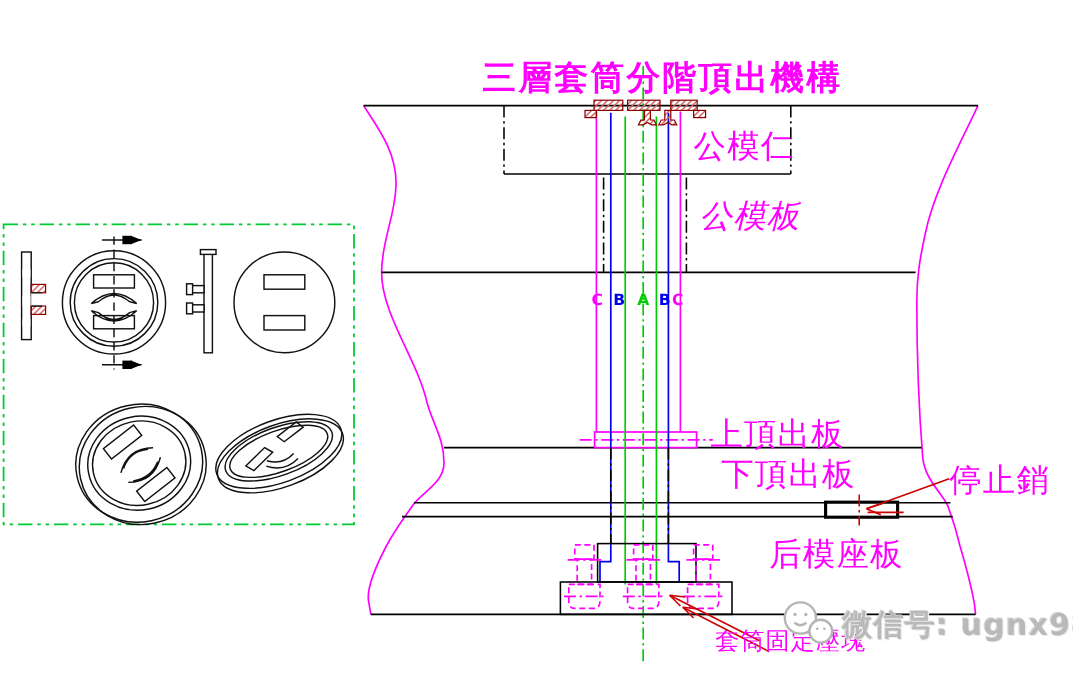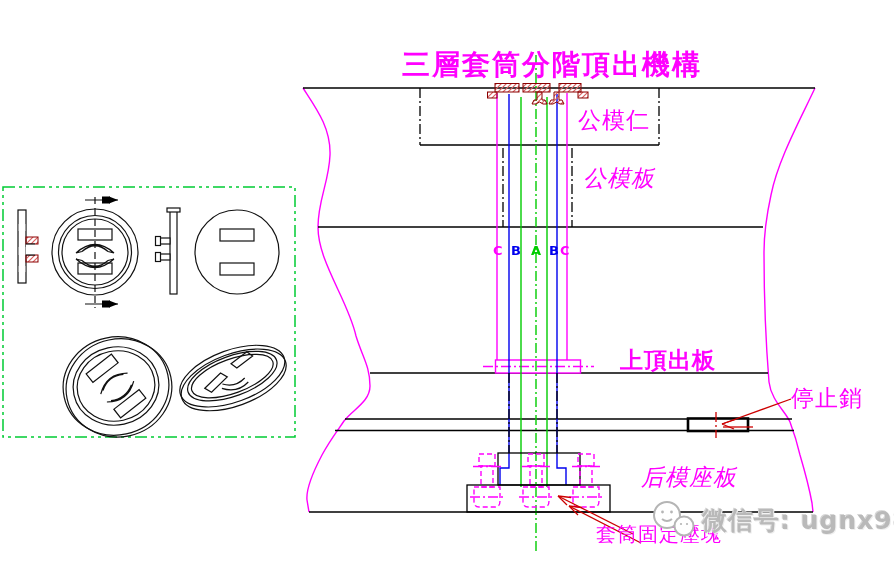--- a/index.html
+++ b/index.html
@@ -1,19 +1,19 @@
 <!DOCTYPE html>
 <html style="--c-magenta: #FF00FF; --c-blue: #0000EE; --c-green: #00CC00; --c-green_box: #00CC33; --c-red: #CC0000; --c-black: #000000; --c-watermark_gray: #B9B9B9;"><head>
 <meta charset="utf-8">
 <style>
   html,body{margin:0;padding:0;background:#fff;width:894px;height:563px;overflow:hidden;
             font-family:"DejaVu Sans",sans-serif;}
   #stage{position:relative;width:834px;height:563px;background:#fff;padding-left:23px;}
   #cad{position:absolute;left:0;top:0;}
-  .lbl{position:absolute;color:var(--c-magenta,#FF00FF);font-size:23px;line-height:1.1;
+  .lbl{position:absolute;color:var(--c-magenta,#FF00FF);font-size:27px;line-height:1.1;
        white-space:nowrap;letter-spacing:1px;}
   .title{position:absolute;color:var(--c-magenta,#FF00FF);font-size:28px;font-weight:bold;
          letter-spacing:2px;white-space:nowrap;}
   .mark{position:absolute;font-size:13px;font-weight:bold;white-space:nowrap;}
   .mk-m{color:var(--c-magenta,#FF00FF);} .mk-b{color:var(--c-blue,#0000EE);}
   .mk-g{color:var(--c-green,#00BB00);}
   .wm{position:absolute;left:650px;top:499px;display:flex;align-items:center;gap:4px;}
   .wm-text{color:#b9b9b9;font-size:25px;font-weight:bold;letter-spacing:1px;
            text-shadow:1px 1px 0 #efefef,-1px -1px 0 #d7d7d7;white-space:nowrap;}
   
@@ -236,23 +236,24 @@
         <path class="blk" d="M3,-14 l19,-6 l4,6 l-19,6 z"></path>
         <path class="blk" d="M-12,2 q11,8 23,2 M-14,6 q13,10 27,3"></path>
       </g>
     </g>
   </svg>
 
   <div class="title" style="left:402px;top:46px;">三層套筒分階頂出機構</div>
 
   <div class="lbl" style="left:578px;top:108px;">公模仁</div>
   <div class="lbl" style="left:583px;top:166px;font-style:italic;">公模板</div>
-  <div class="lbl" style="left:620px;top:348px;font-weight:bold;">上頂出板</div>
+  <div class="lbl" style="left:592px;top:348px;">上頂出板</div>
+  <div class="lbl" style="left:601px;top:381px;">下頂出板</div>
   <div class="lbl" style="left:791px;top:386px;text-align:center;">停止銷</div>
-  <div class="lbl" style="left:641px;top:465px;font-style:italic;">后模座板</div>
+  <div class="lbl" style="left:641px;top:448px;">后模座板</div>
   <div class="lbl" style="left:596px;top:523px;font-size:20px;">套筒固定壓塊</div>
 
   <span class="mark mk-m" style="left:493px;top:243px;">C</span>
   <span class="mark mk-b" style="left:511px;top:243px;">B</span>
   <span class="mark mk-g" style="left:531px;top:243px;">A</span>
   <span class="mark mk-b" style="left:549px;top:243px;">B</span>
   <span class="mark mk-m" style="left:560px;top:243px;">C</span>
 
   <div class="wm">
     <svg width="48" height="42" viewBox="0 0 48 42">

